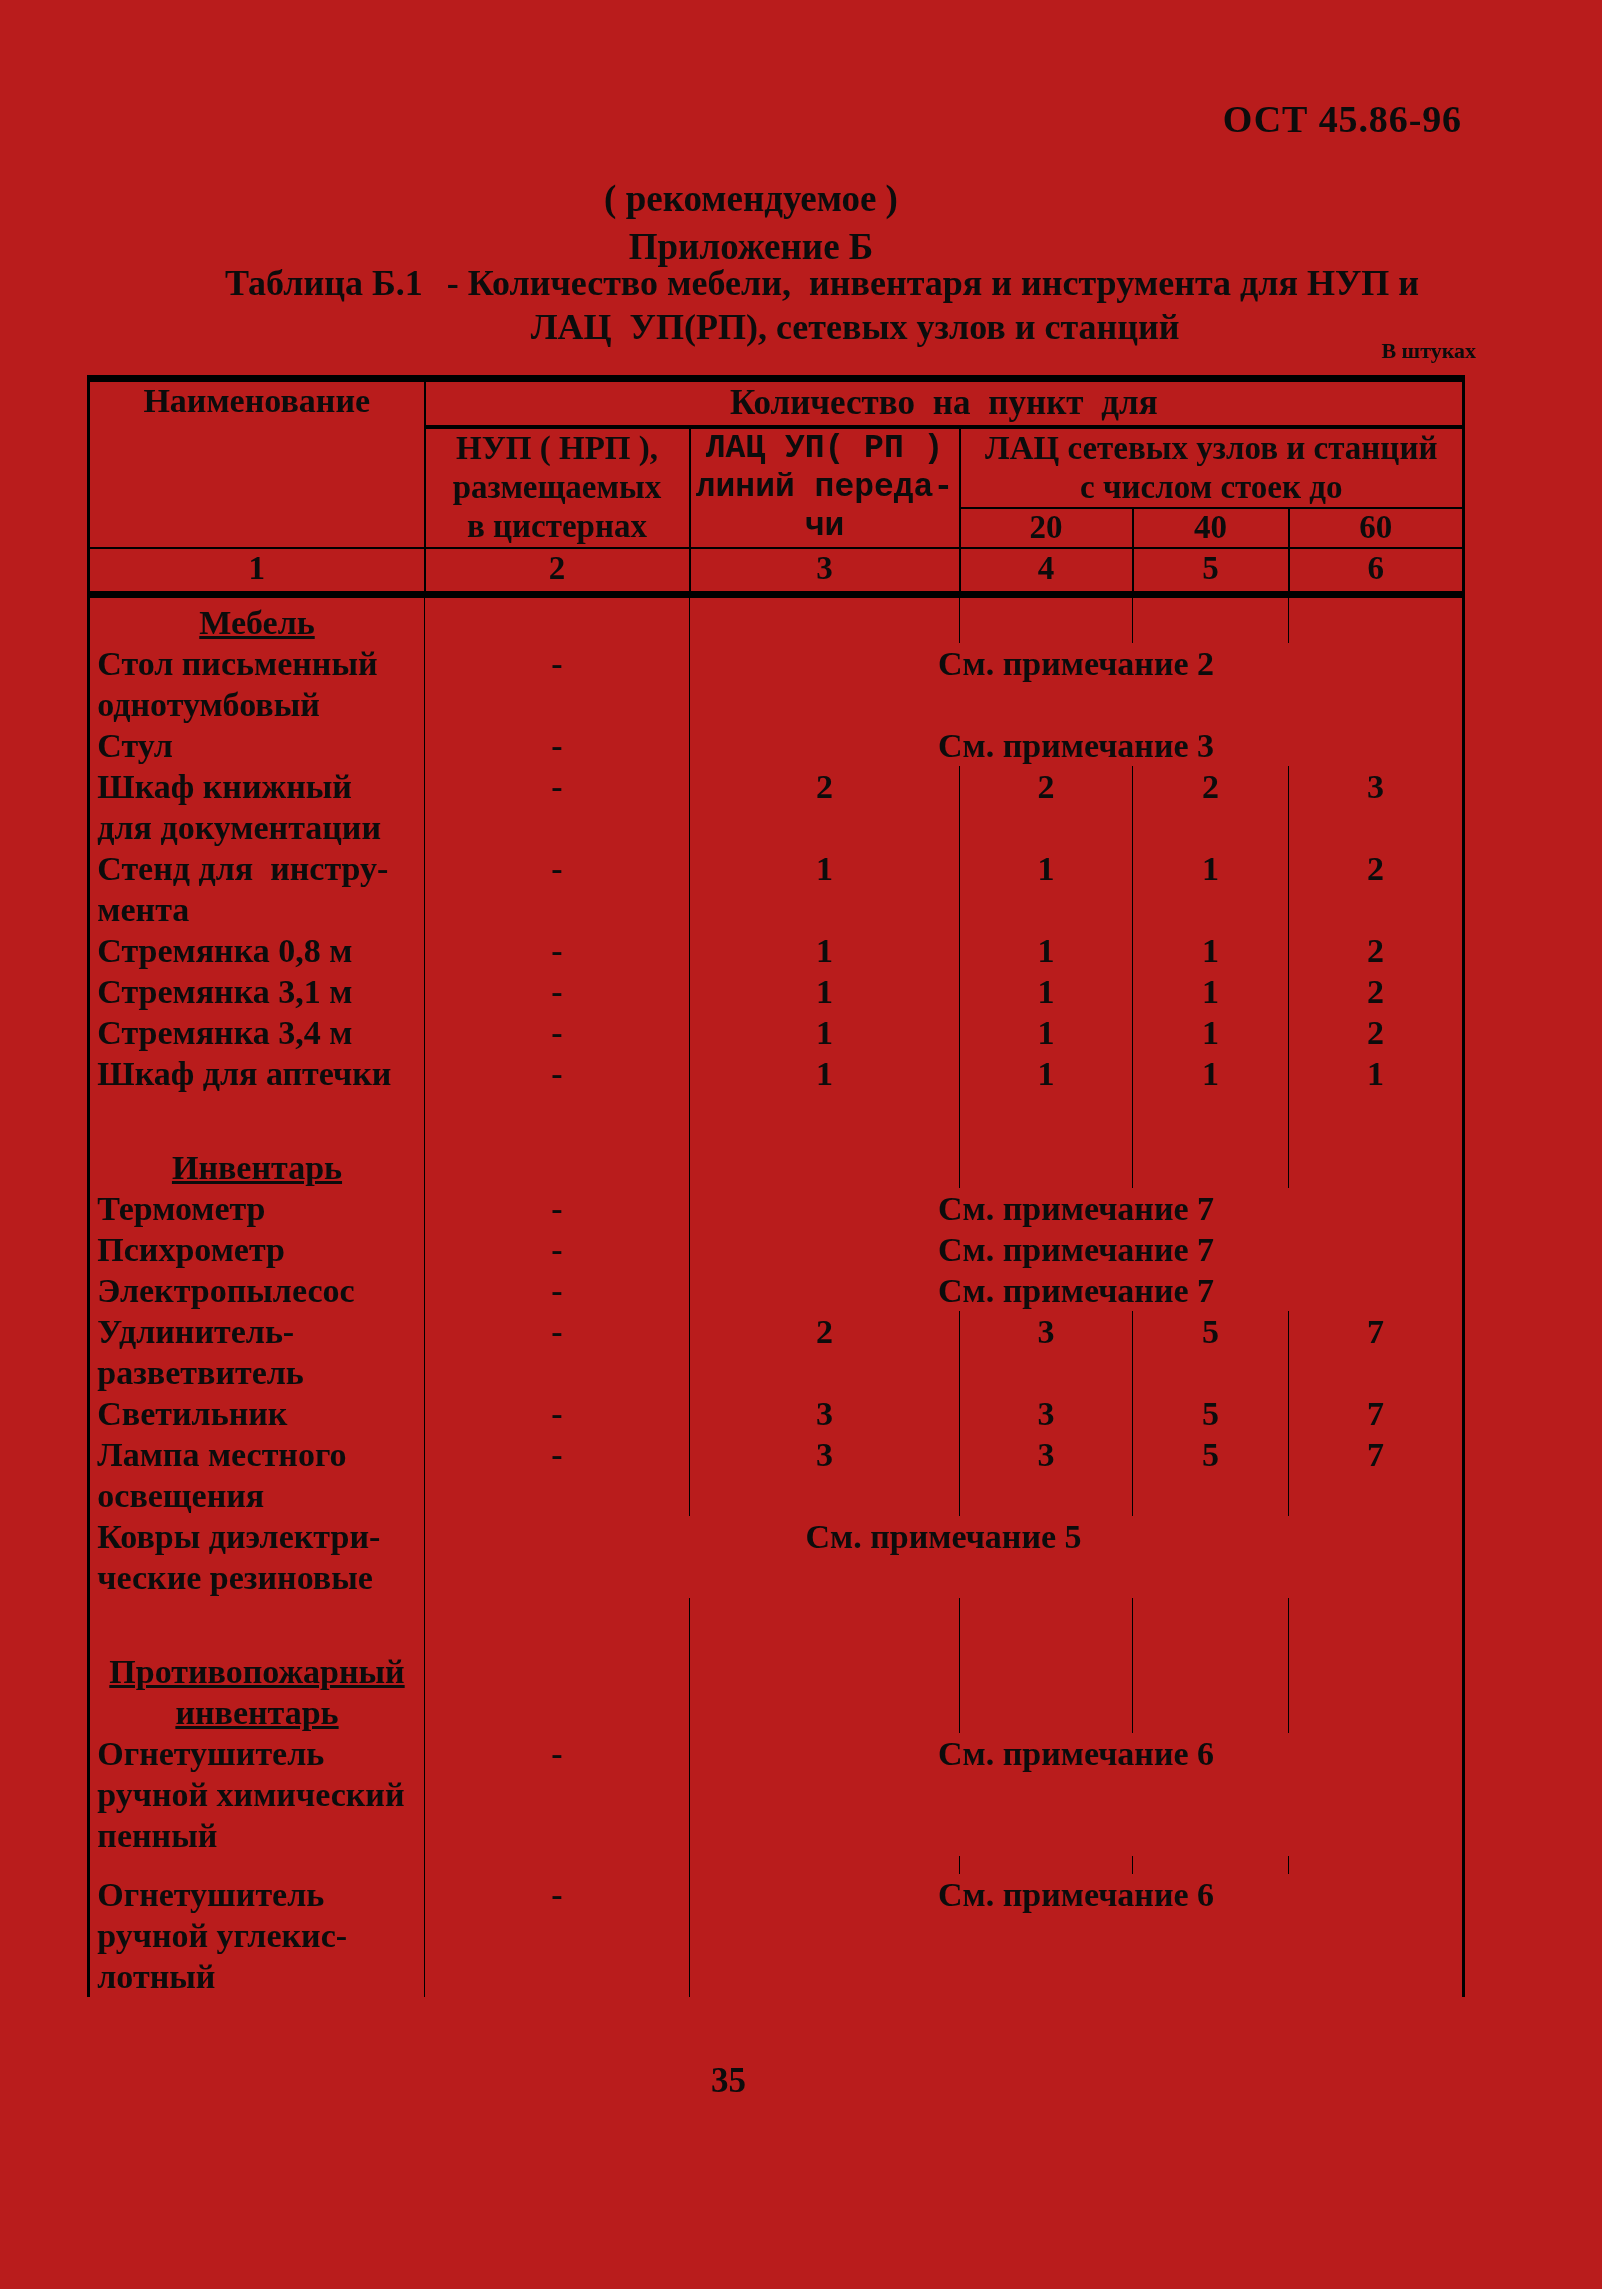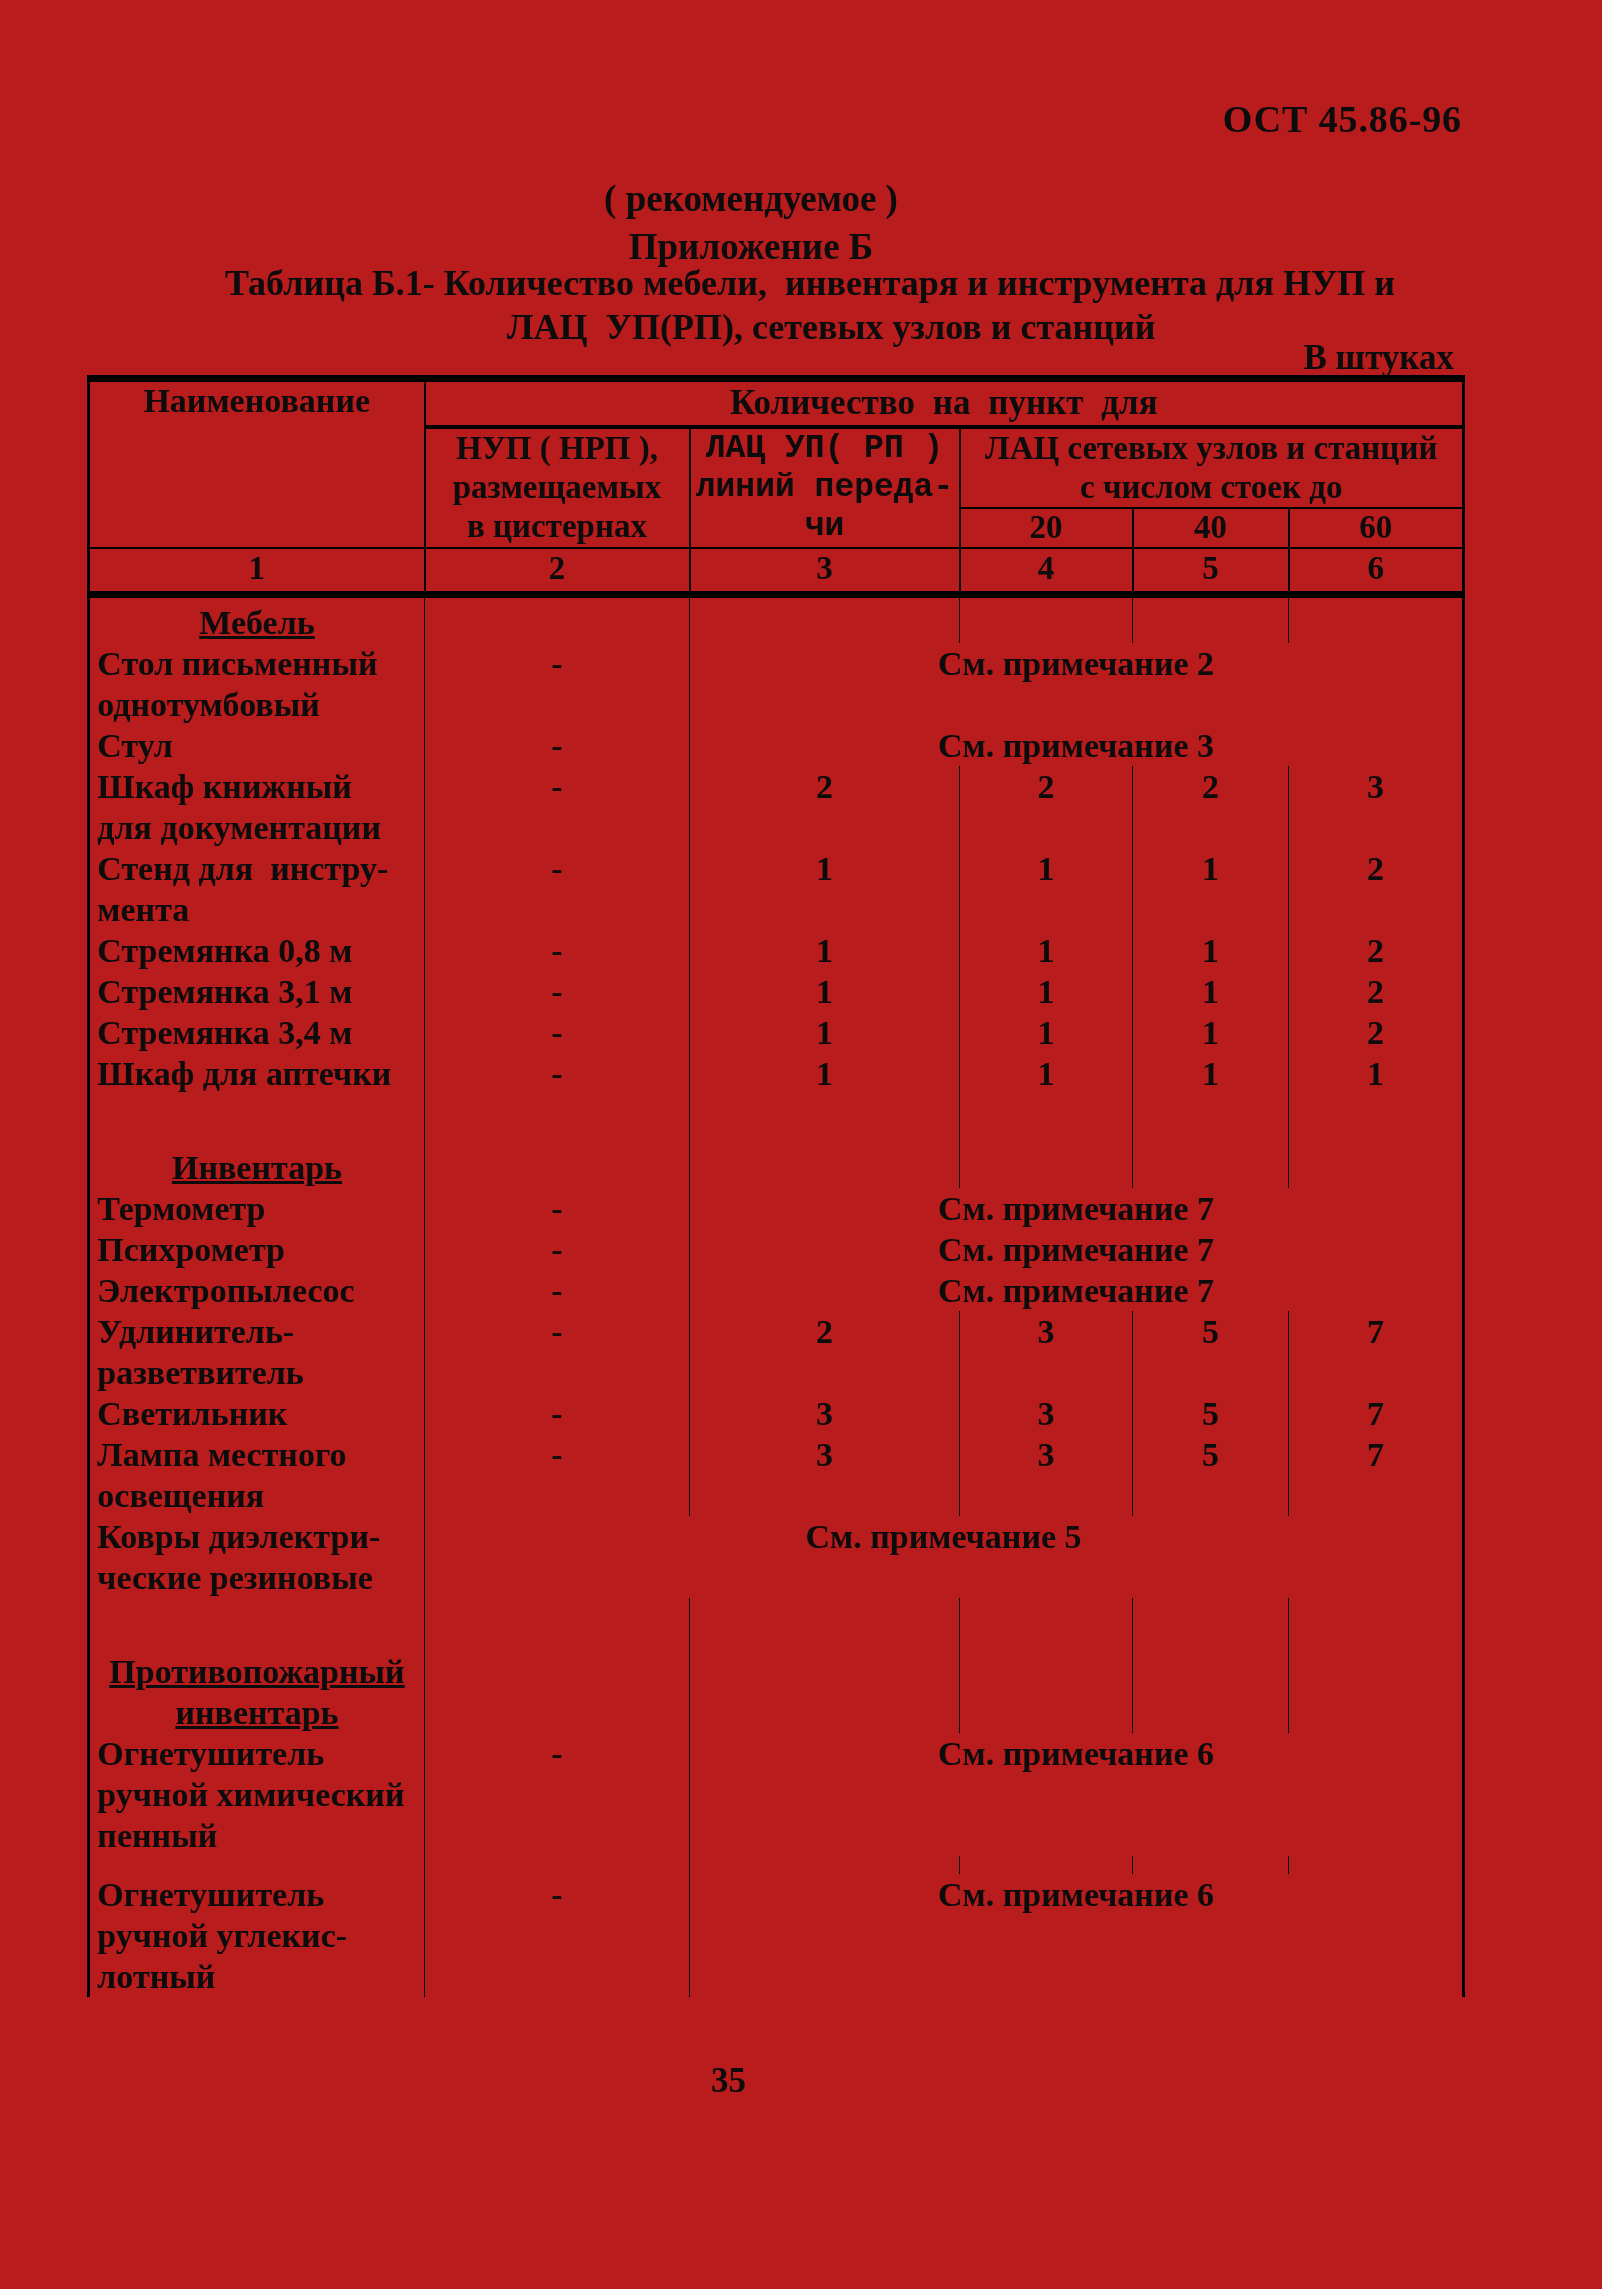--- a/index.html
+++ b/index.html
@@ -5,23 +5,23 @@
   html,body { margin:0; padding:0; background:#888; }
   .page {
     position:relative; width:1603px; height:2290px; background:#b91c1c;
     font-family:"Liberation Serif","DejaVu Serif",serif; font-weight:bold;
     color:#0c0c0c; overflow:hidden;
   }
   .doc-code { position:absolute; top:97px; right:141px; font-size:38px; letter-spacing:0.9px; }
   .appendix { position:absolute; top:175px; left:0; width:1502px; text-align:center; font-size:37px; line-height:48px; }
   .caption  { position:absolute; top:261px; left:225px; font-size:36px; line-height:44px; display:flex; }
   .cap-label{ flex:0 0 auto; }
-  .cap-body { }
+  .cap-body { margin-left:24px; }
   .cap-line2{ padding-left:84px; }
-  .units    { position:absolute; top:338px; right:149px; font-size:35px; }
+  .units    { position:absolute; top:338px; right:127px; font-size:22px; }
   .pagenum  { position:absolute; top:2061px; left:711px; font-size:35px; }
 
   .tbl-wrap { position:absolute; top:375px; left:87px; }
   table.t {
     border-collapse:collapse; table-layout:fixed; width:1375px;
     border-left:3.7px solid #000; border-right:3.7px solid #000;
     border-top:7.3px solid #000; border-bottom:none;
   }
   .t th, .t td { vertical-align:top; padding:0; font-weight:bold; overflow:hidden; }
 

